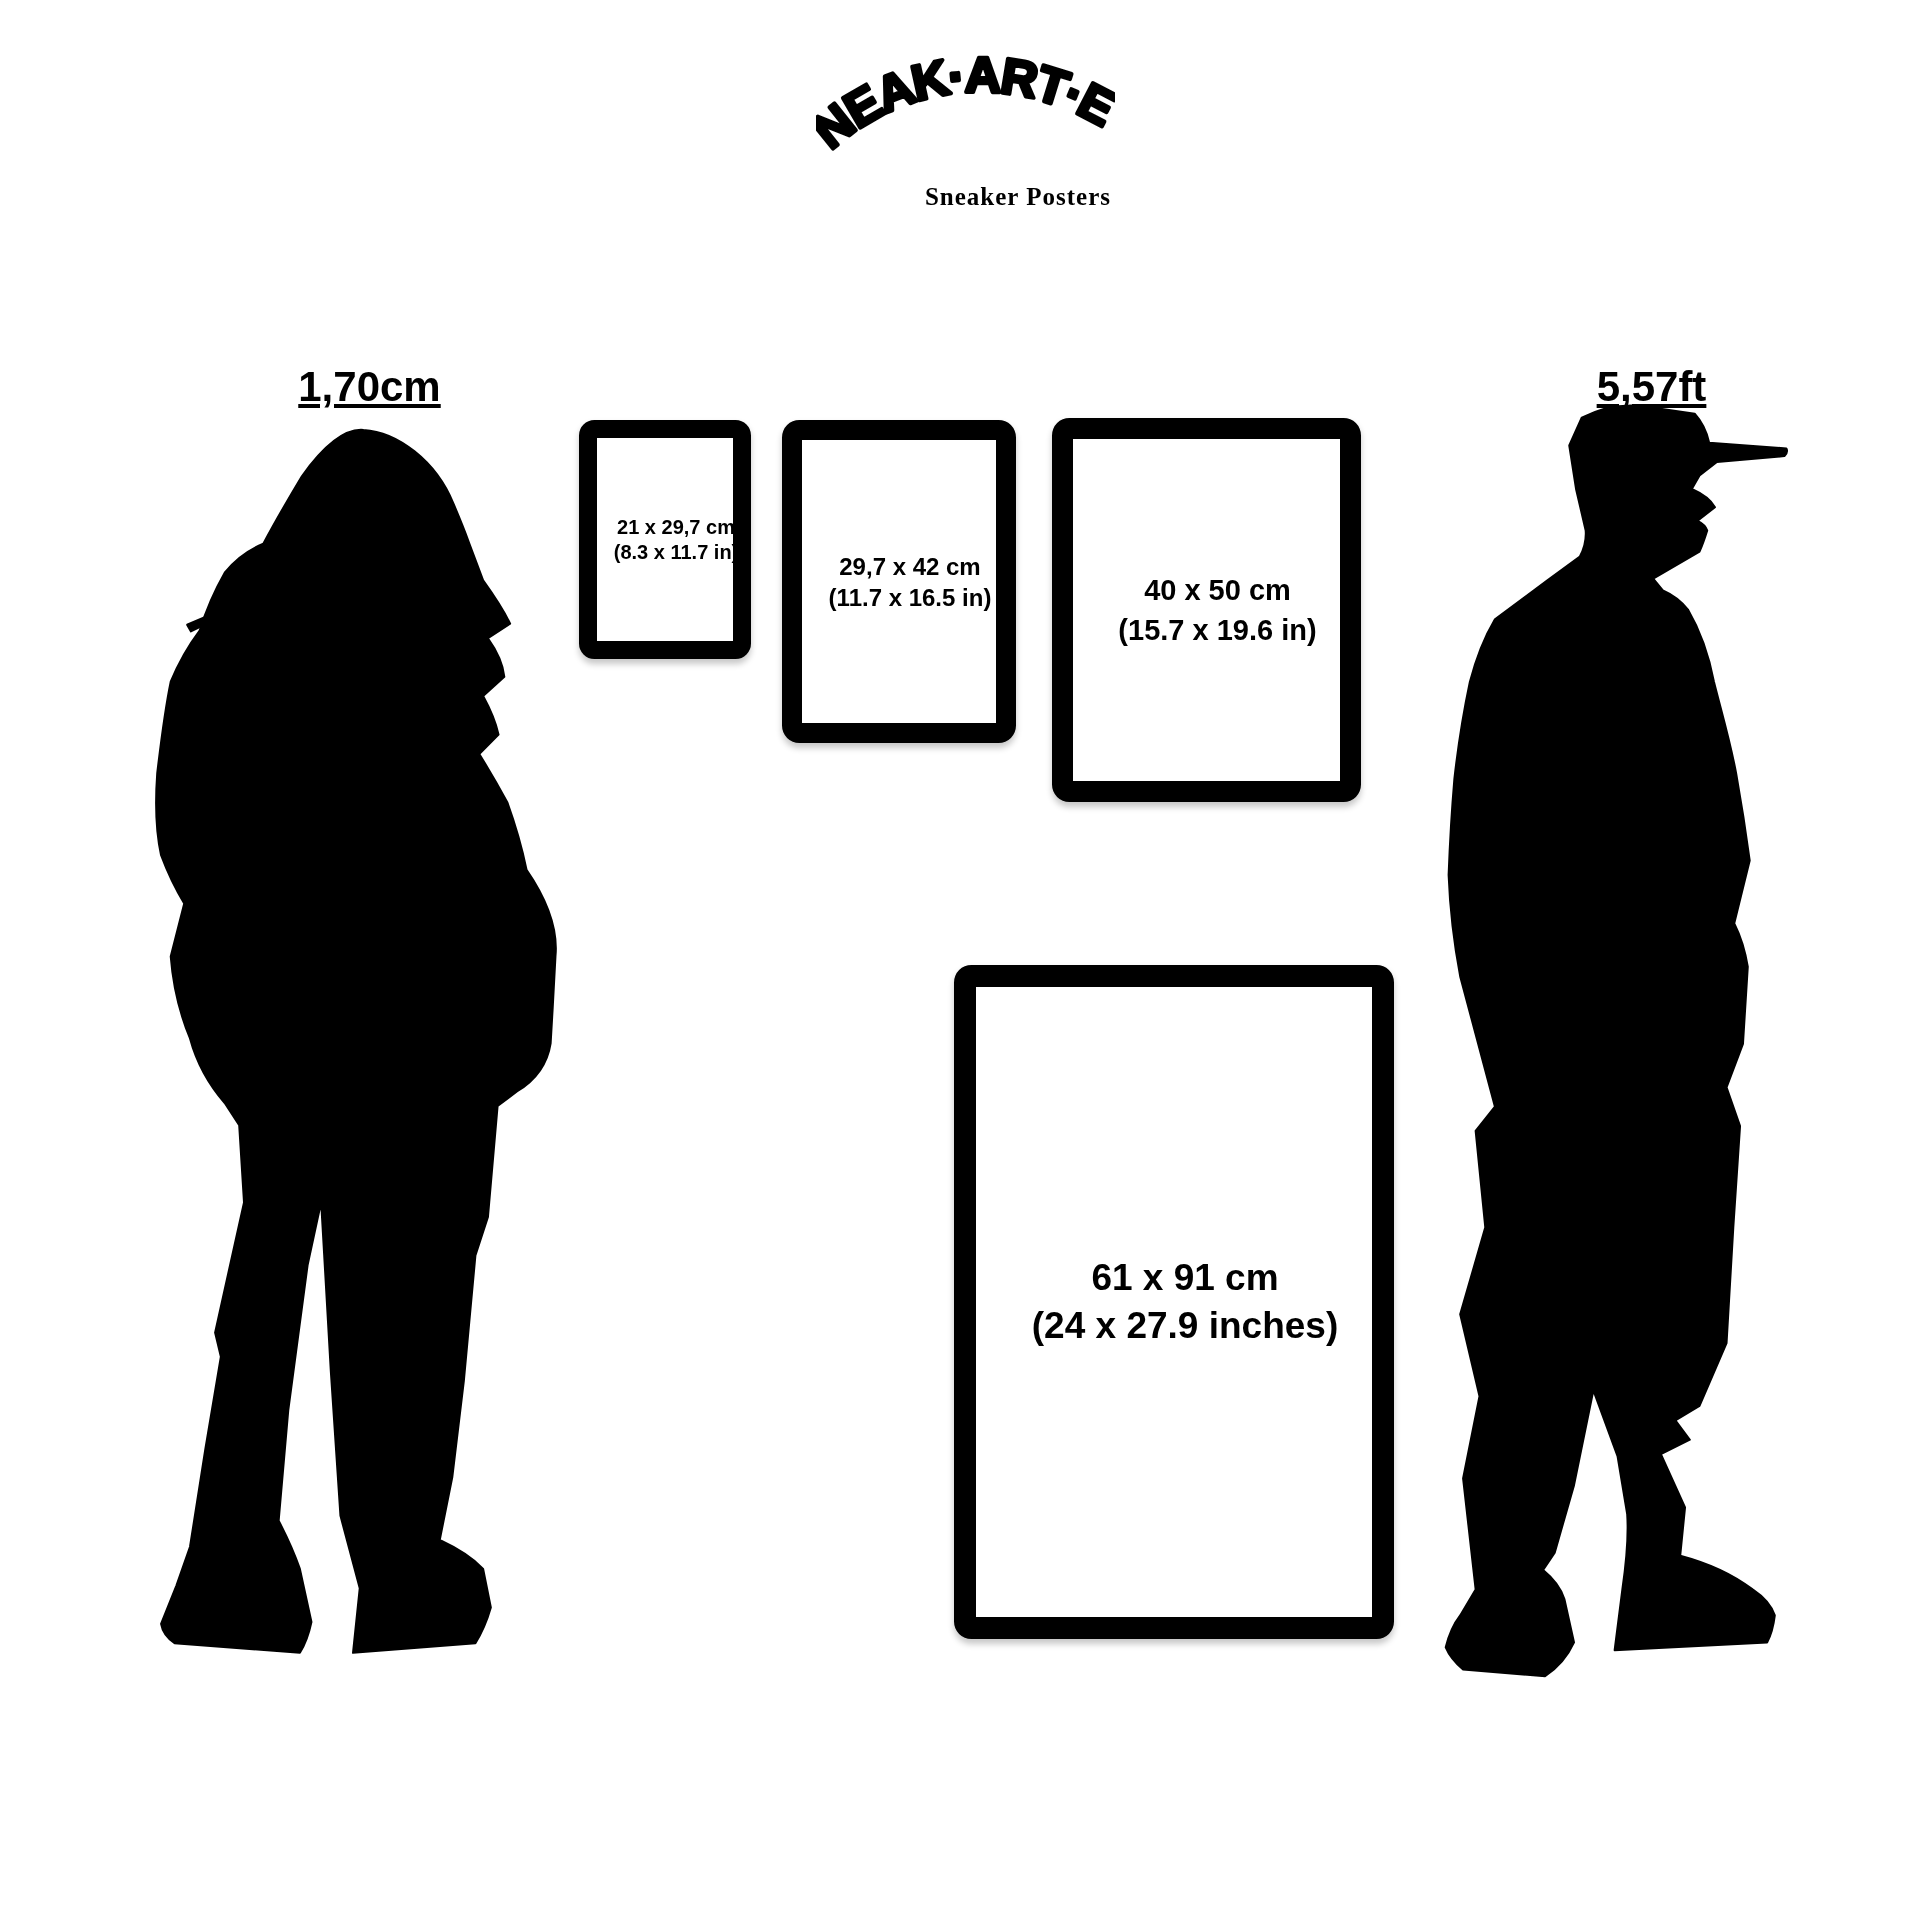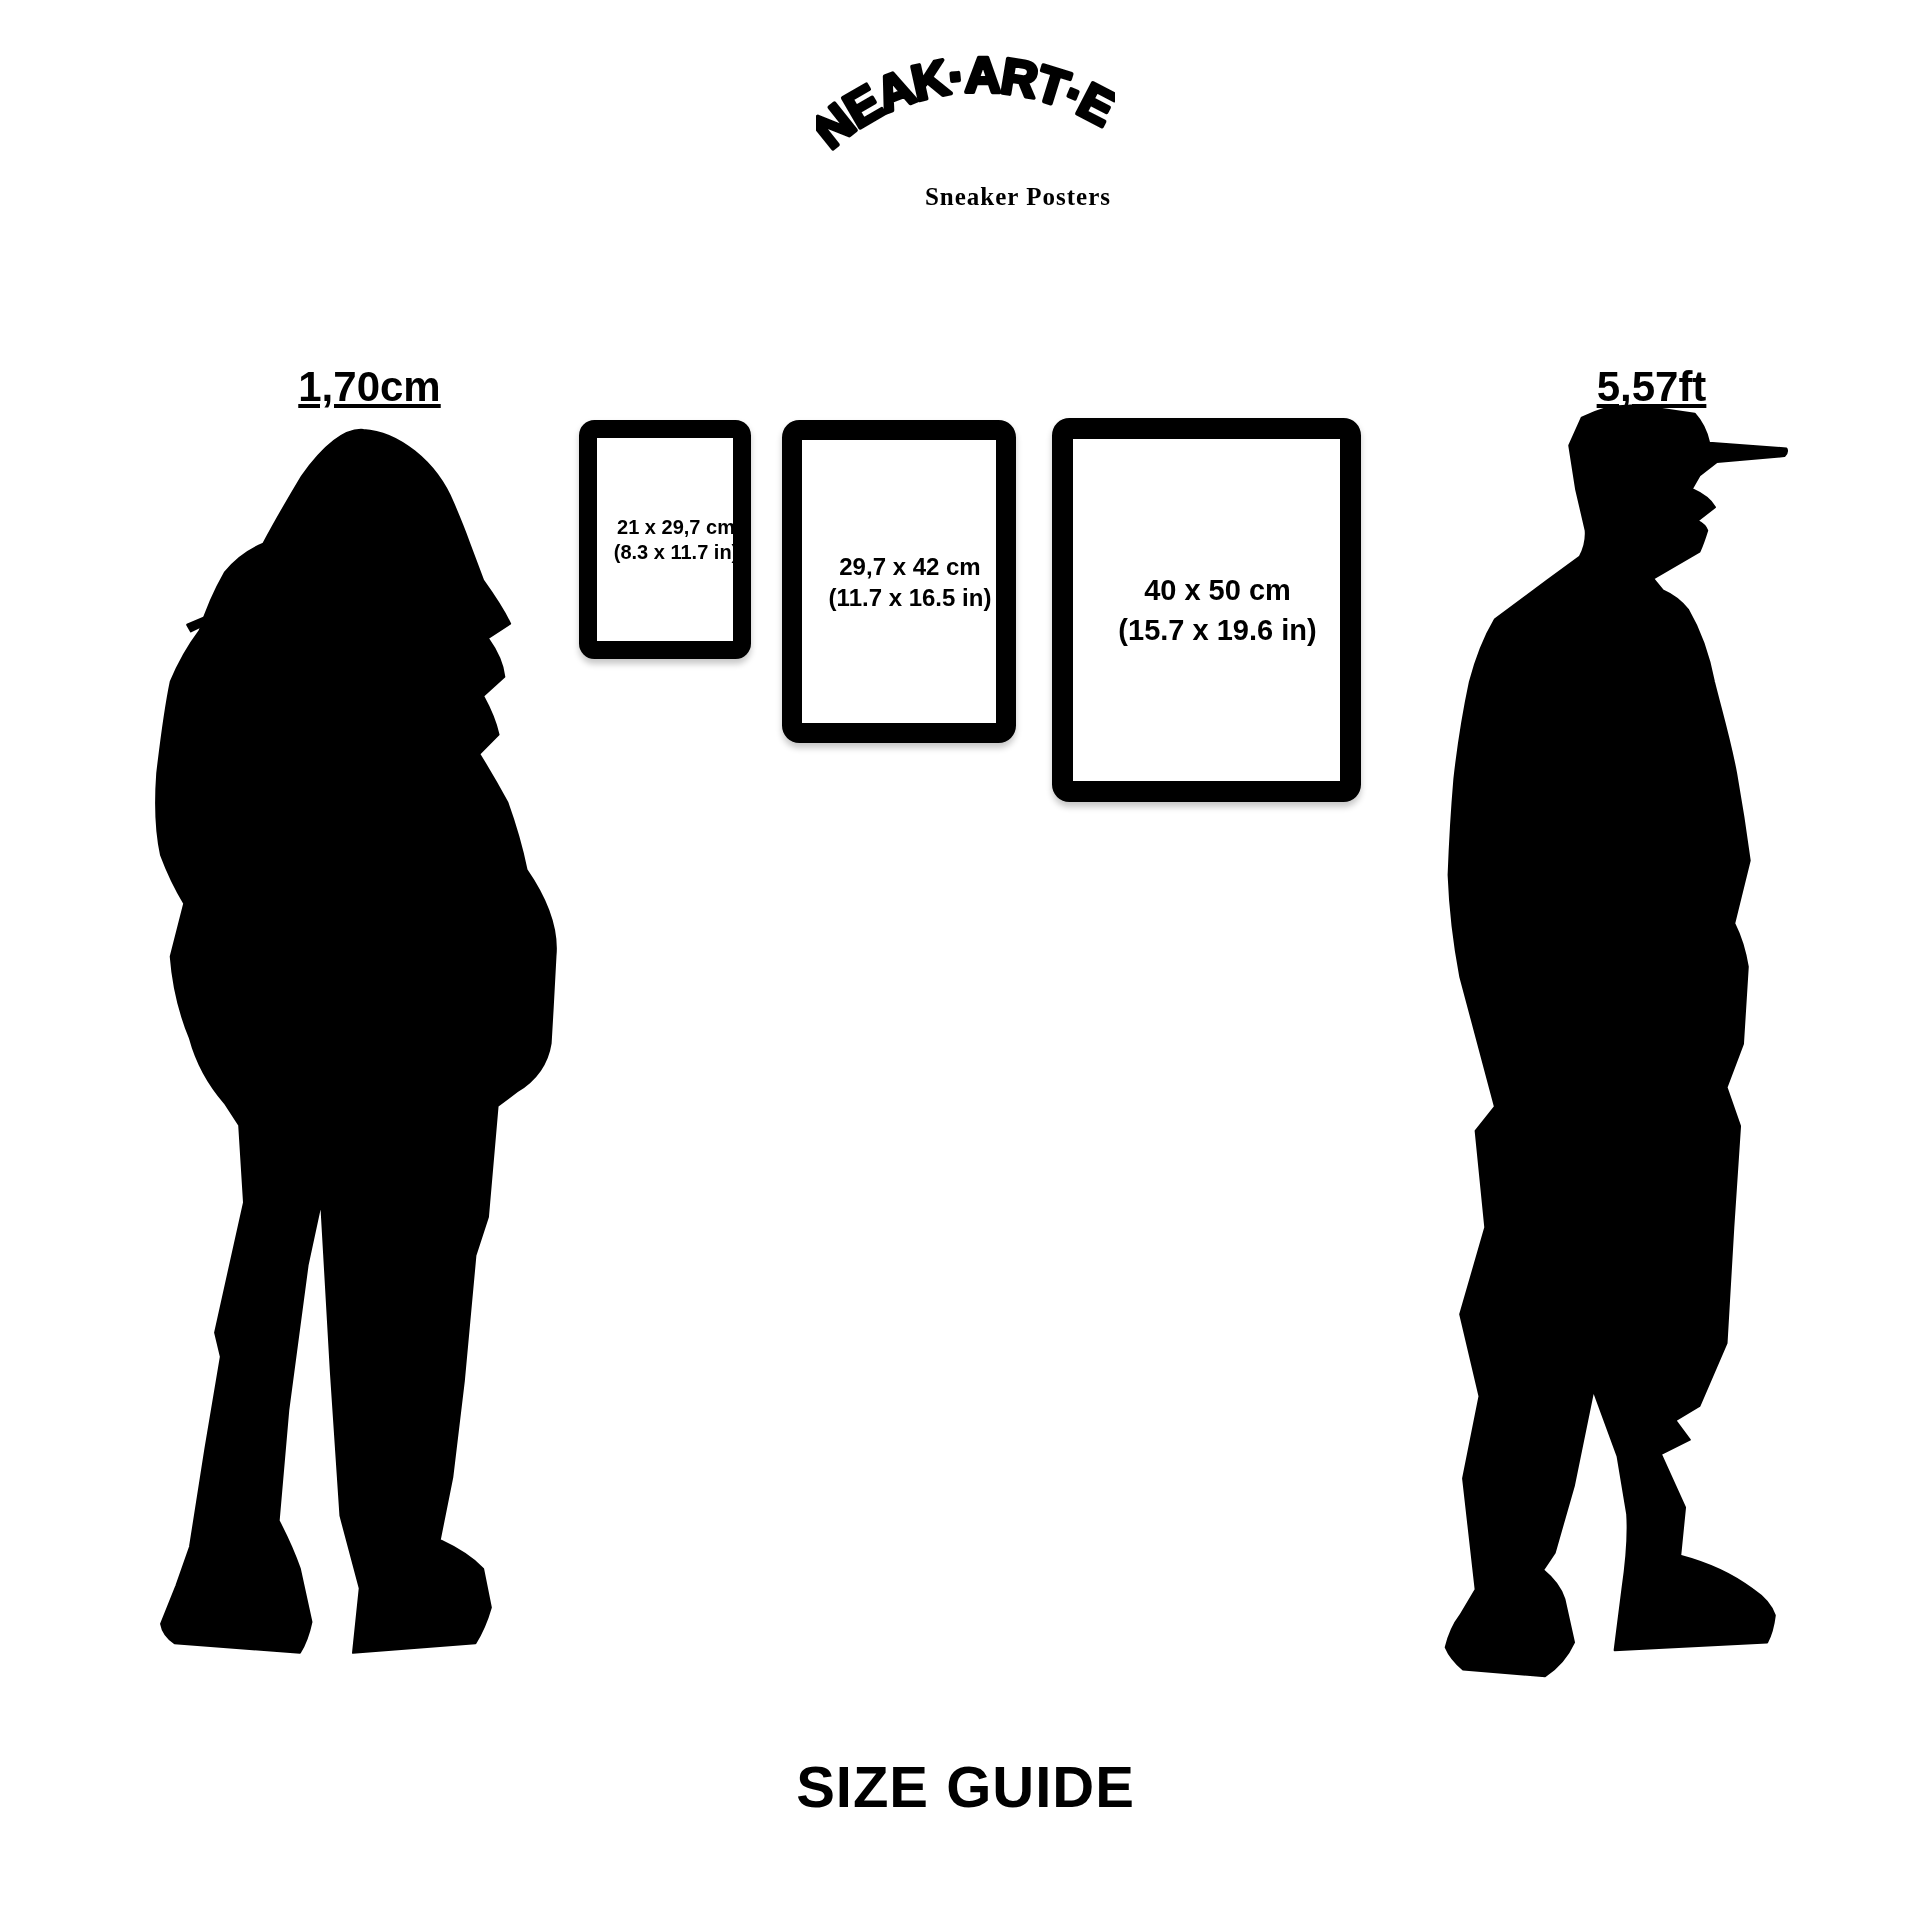--- a/index.html
+++ b/index.html
@@ -123,17 +123,20 @@
     <span class="ln">(8.3 x 11.7 in)</span>
   </div>
   <div class="frame f2">
     <span class="ln">29,7 x 42 cm</span>
     <span class="ln">(11.7 x 16.5 in)</span>
   </div>
   <div class="frame f3">
     <span class="ln">40 x 50 cm</span>
     <span class="ln">(15.7 x 19.6 in)</span>
   </div>
+  <div class="frame f5">
+    <span class="ln">61 x 91 cm</span>
+    <span class="ln">(24 x 27.9 inches)</span>
+  </div>
 
-  <div class="size-guide">SIZE GUIDE</div>
 
 </div>
 
 
 </body></html>

